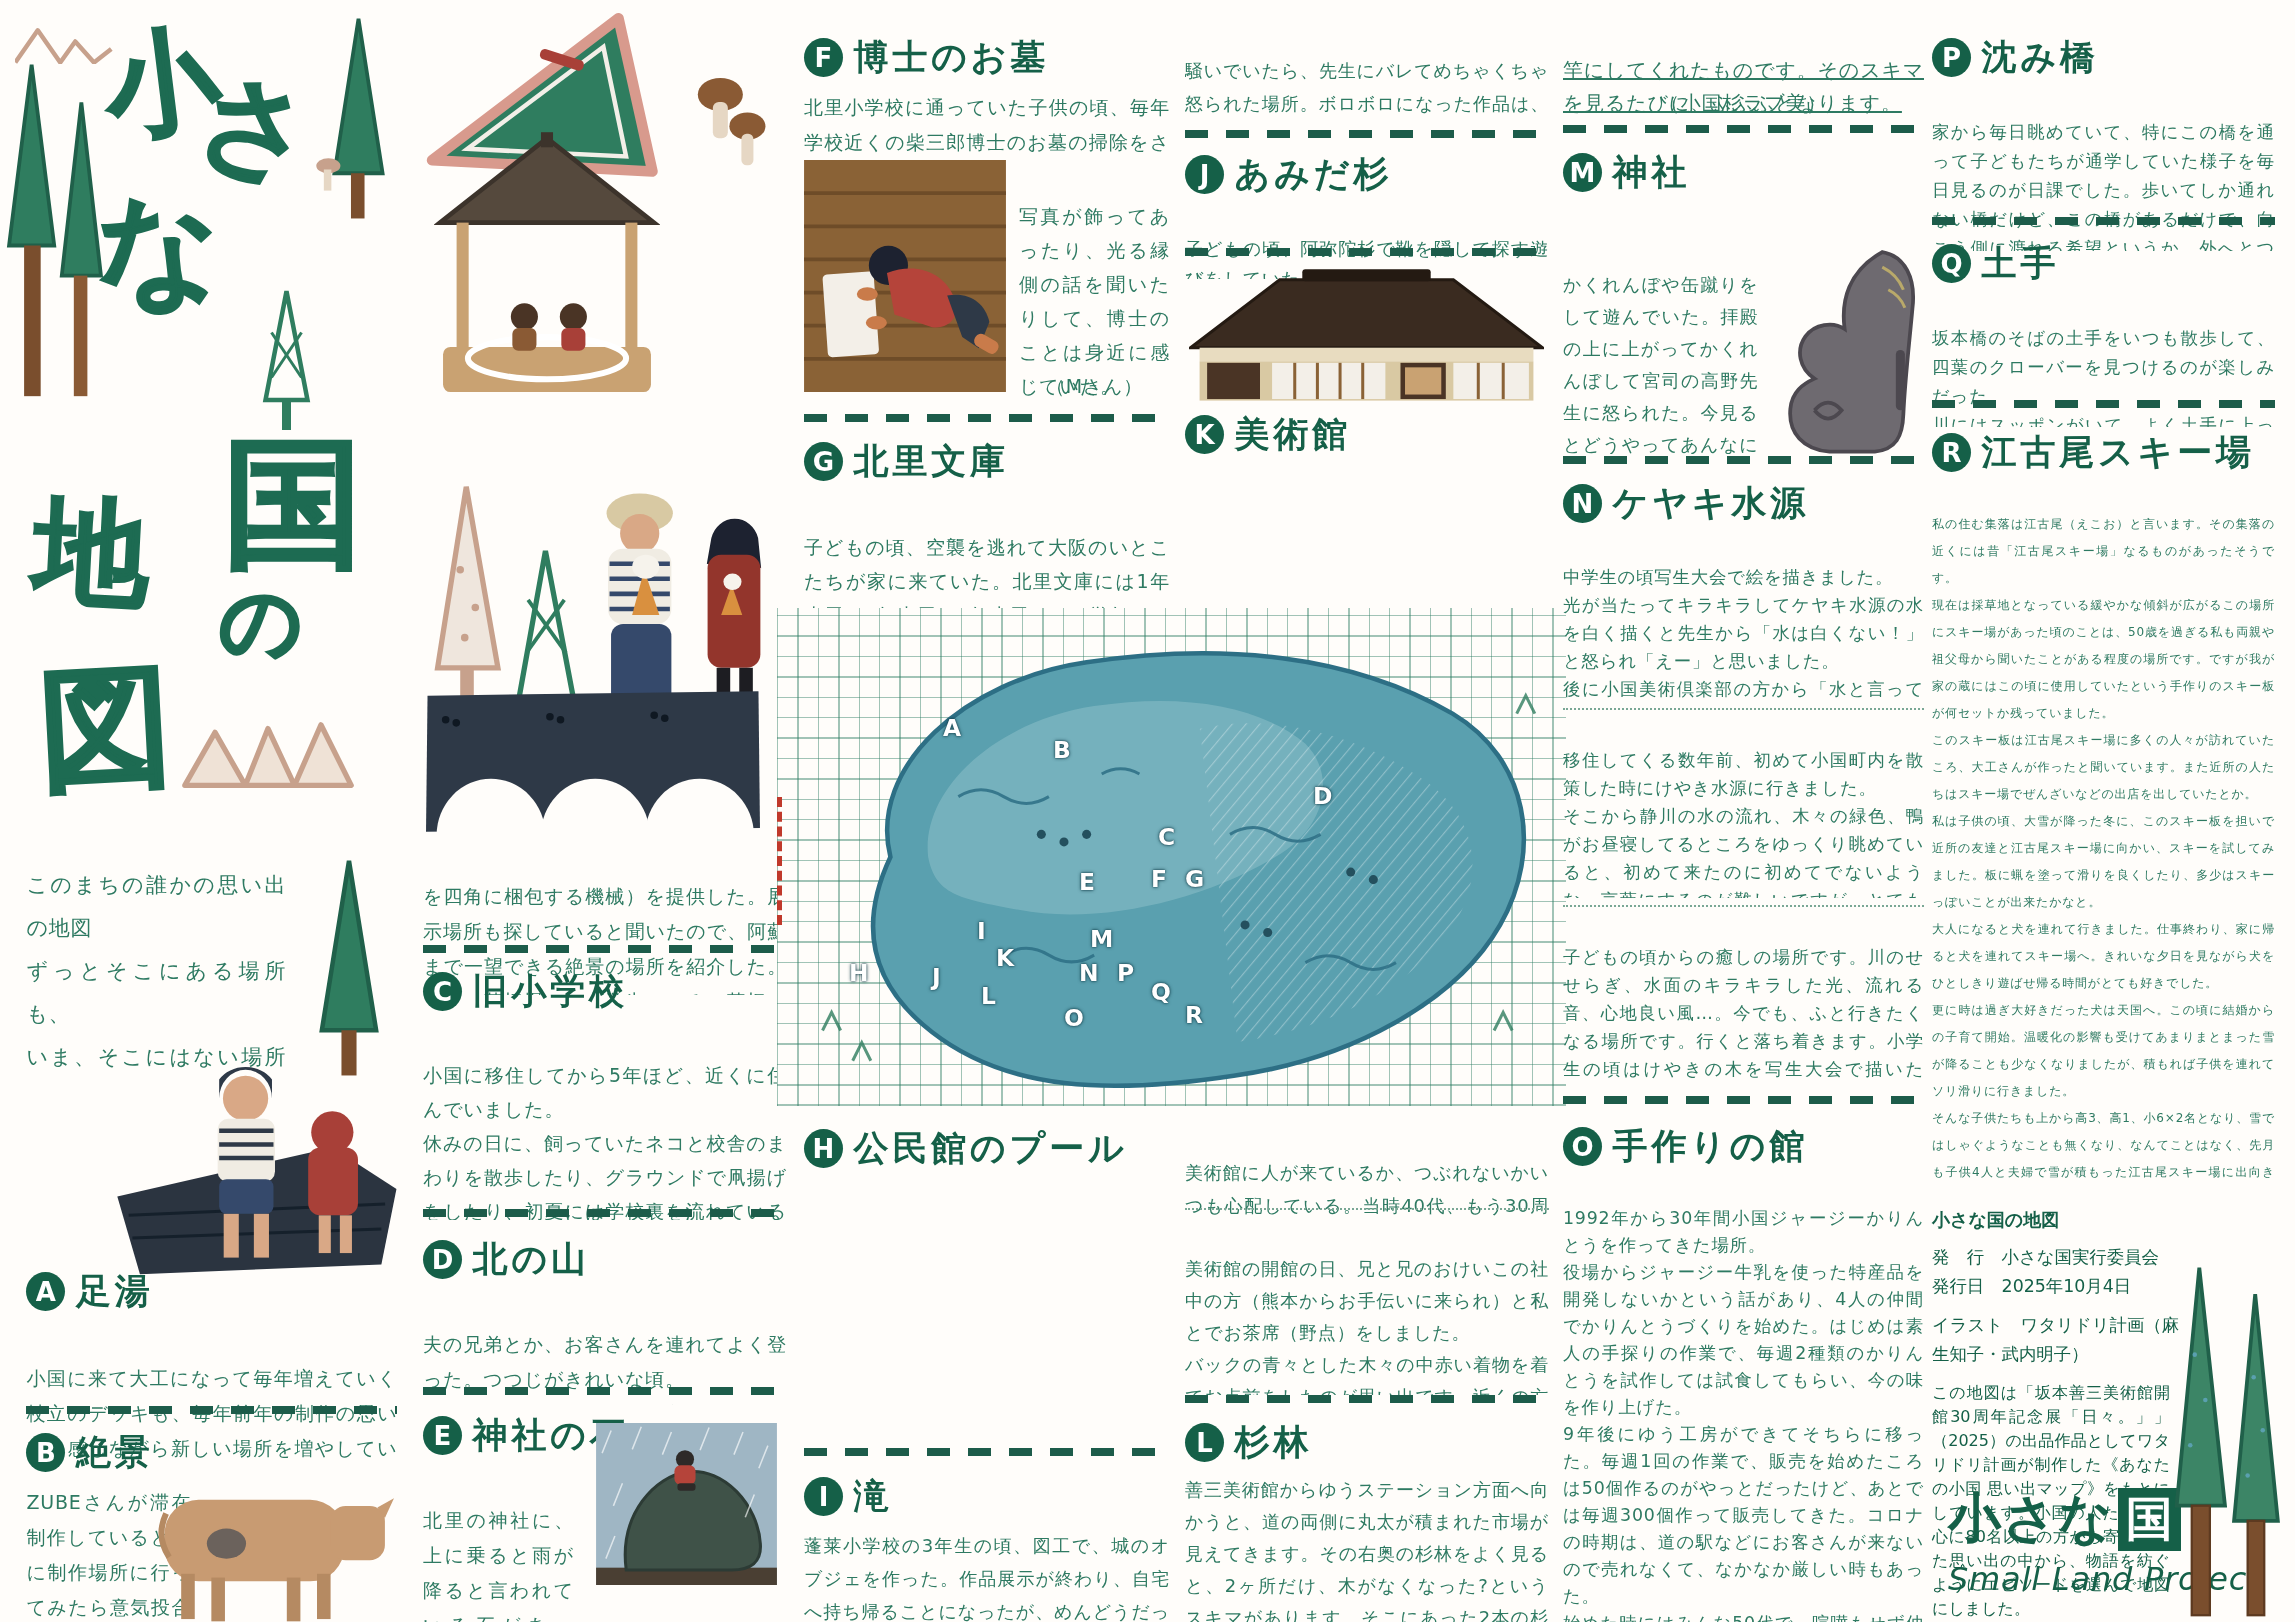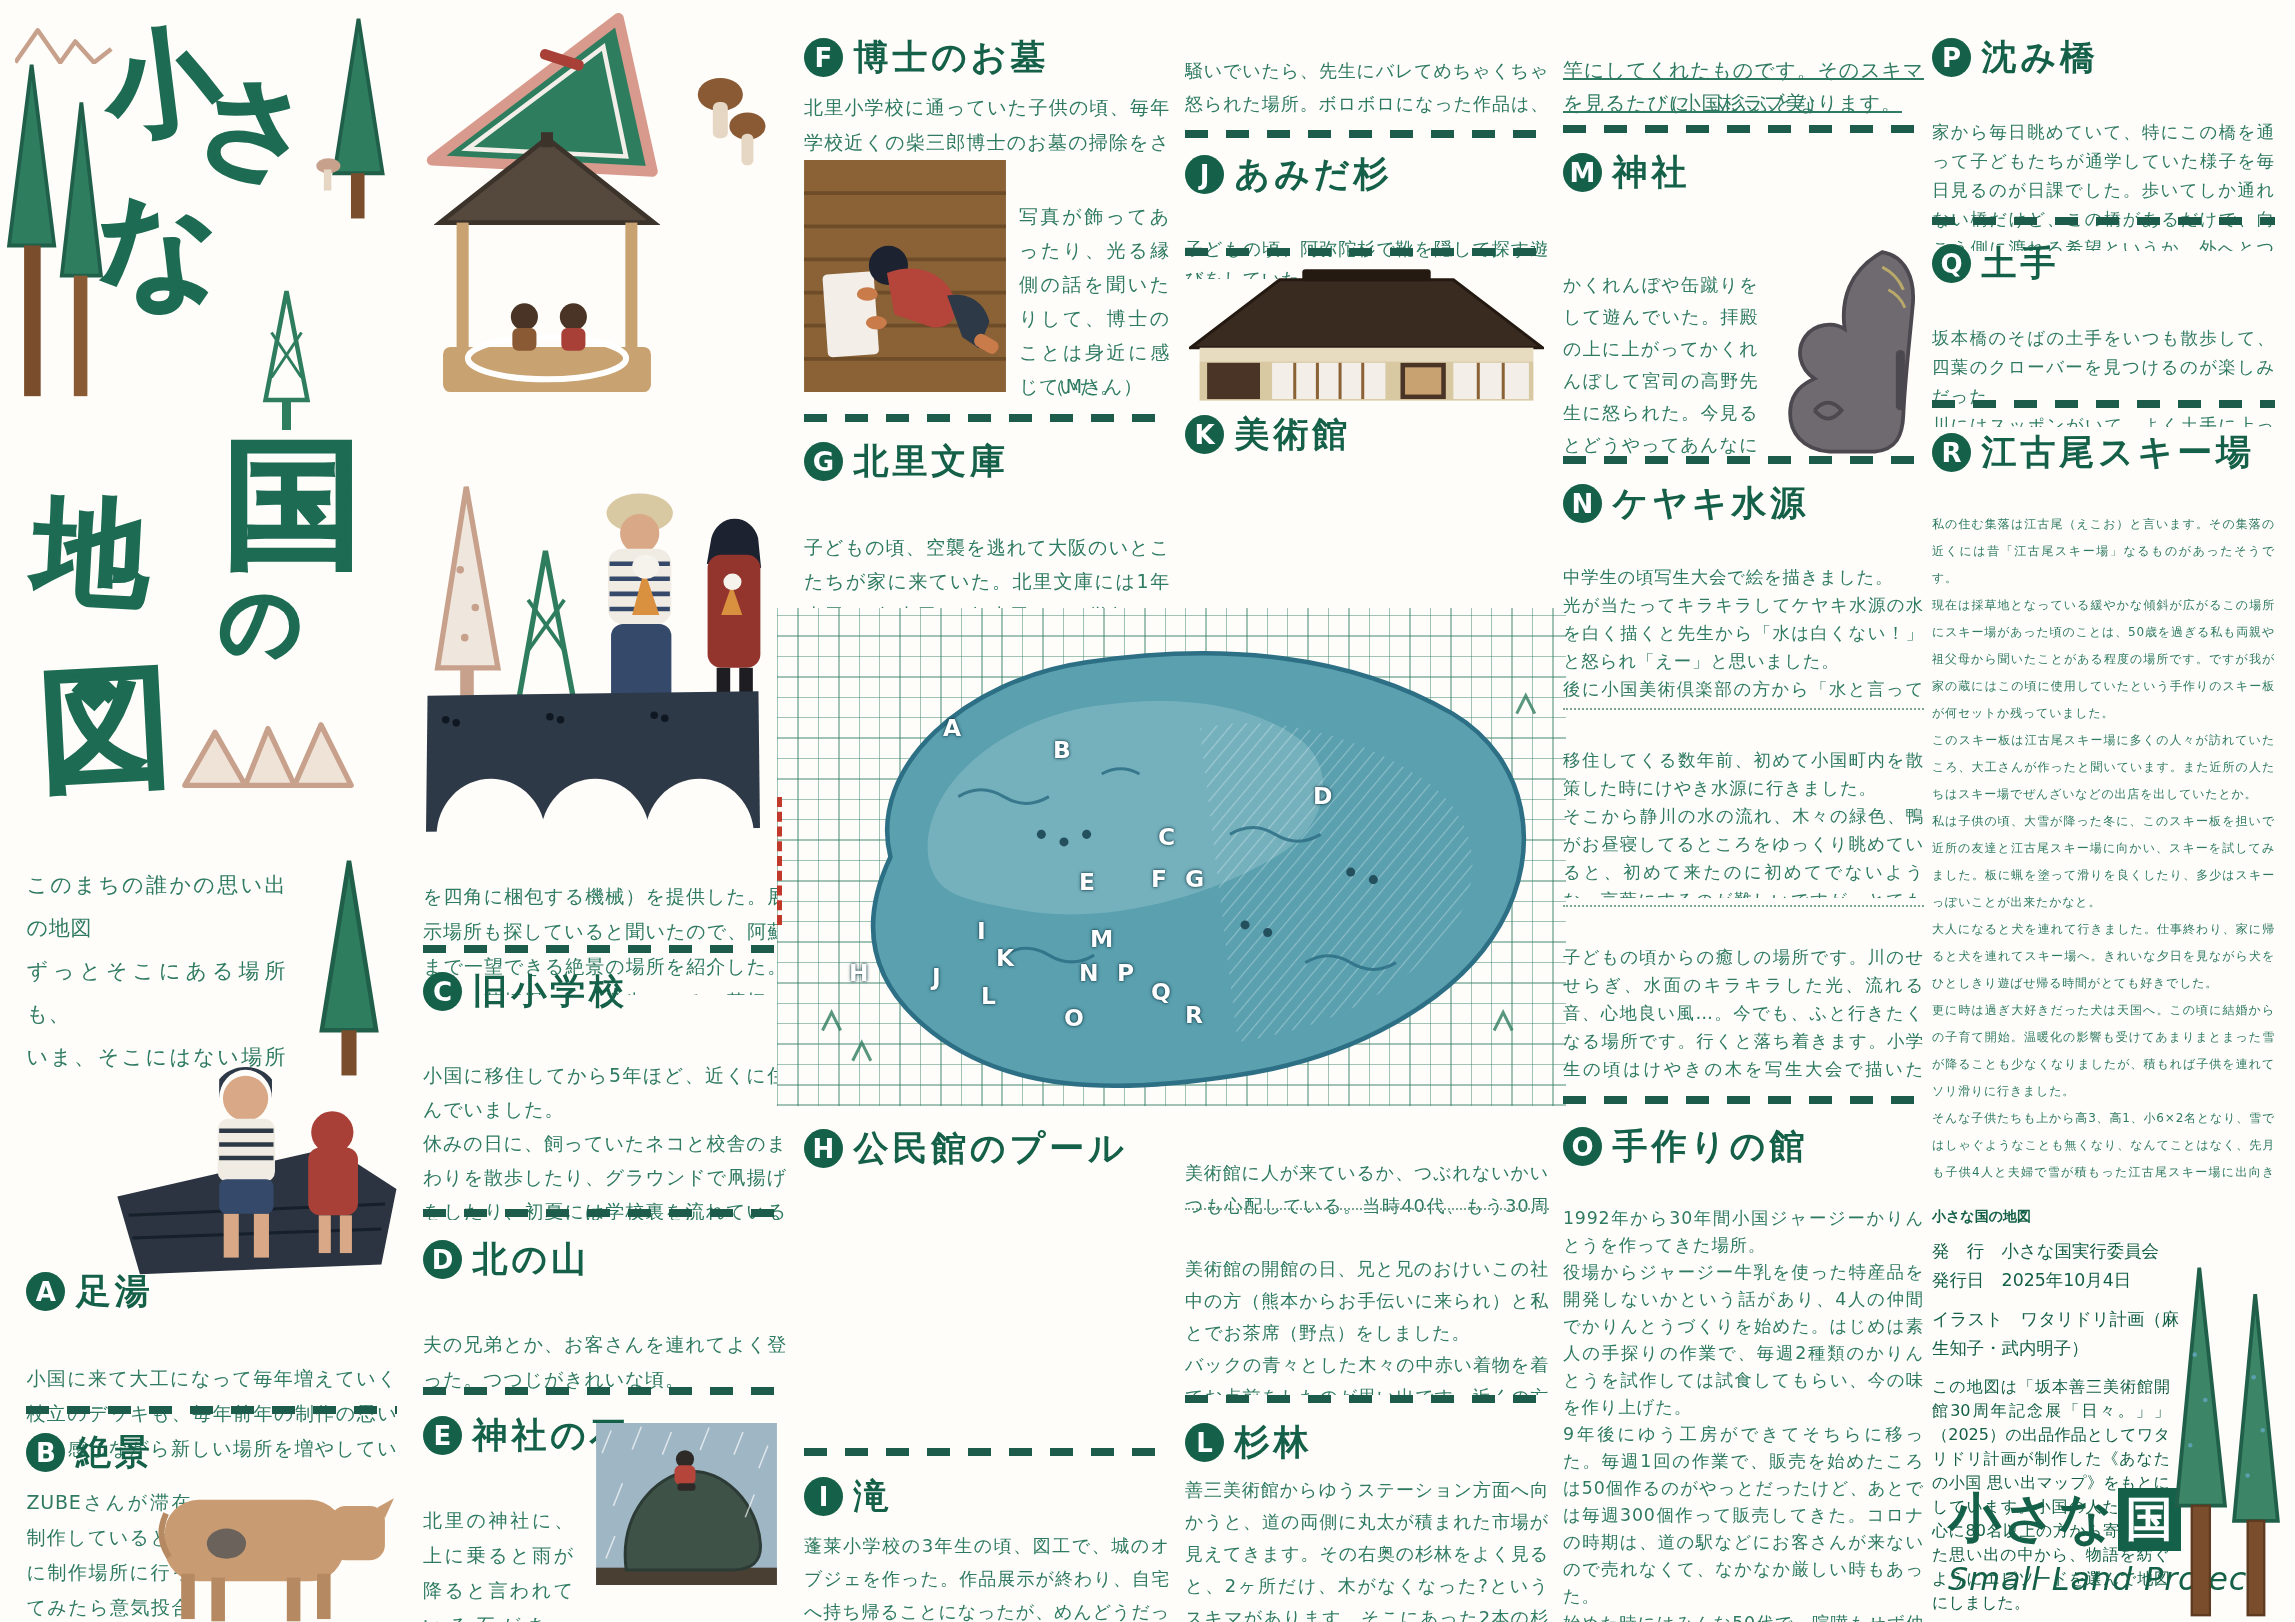--- a/index.html
+++ b/index.html
@@ -15,21 +15,21 @@
   .sig{display:block;text-align:center;margin-top:calc(0px - var(--lh));}
   .divider{height:7.5px;background:repeating-linear-gradient(90deg,#1d5c4a 0 22.6px,transparent 22.6px 41px);}
   .thin-div{border-top:2.3px dotted #7aa795;height:0;}
   .tchar{position:absolute;color:#1d6b52;font-weight:700;-webkit-text-stroke:2.3px #1d6b52;}
   #map-box{background-color:#fffdfa;background-image:
       repeating-linear-gradient(90deg,rgba(46,125,99,.45) 0 1.5px,transparent 1.5px 20.4px),
       repeating-linear-gradient(0deg,rgba(46,125,99,.45) 0 1.5px,transparent 1.5px 20.4px);}
   .map-letter{position:absolute;color:#fff;font-weight:700;font-size:23.4px;
       text-shadow:0 0 3.8px rgba(16,58,70,.95),0 0 1.5px rgba(16,58,70,.95);}
   .red-dash{position:absolute;left:0;top:189px;height:128px;width:0;border-left:5.3px dashed #c0392b;}
-  .credit-h{font-size:14px;font-weight:700;color:#156048;margin-bottom:10.6px;}
+  .credit-h{font-size:18px;font-weight:700;color:#156048;margin-bottom:10.6px;}
   .credit-row{font-size:17.4px;line-height:29px;color:#156048;}
   .credit-note{font-size:16px;line-height:24px;color:#156048;width:238px;white-space:pre-line;text-align:justify;margin-top:12px;}
   .logo-jp{font-size:53px;font-weight:700;color:#156048;letter-spacing:1.5px;display:flex;align-items:center;}
   .logo-box{display:inline-flex;align-items:center;justify-content:center;background:#156048;color:#fff;
       width:63px;height:63px;font-size:47px;margin-left:4.5px;}
   .logo-en{font-size:32px;font-style:italic;color:#156048;margin-top:4.5px;letter-spacing:0.8px;}
 </style>
 </head>
 <body>
 

